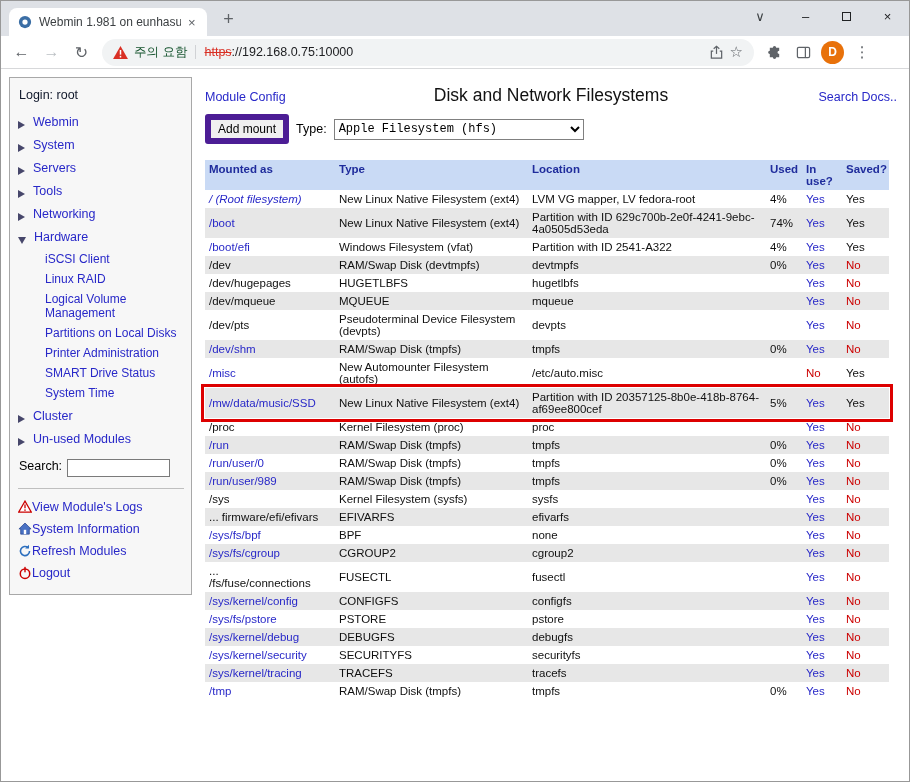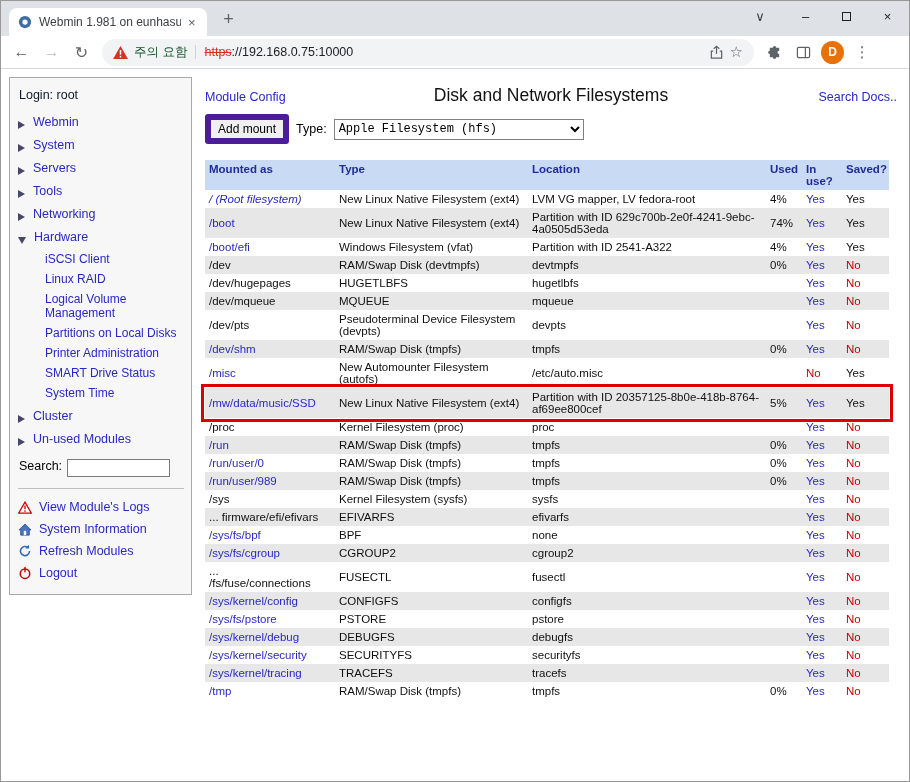--- a/index.html
+++ b/index.html
@@ -36,21 +36,21 @@
 .sidebar{width:183px;border:1px solid #a8a8a8;background:#f7f7f7;padding:8px 7px 6px 8px;font-size:12.5px;flex-shrink:0}
 .login{margin:2px 0 12px 1px;color:#0f172a}
 .nav-item{display:flex;align-items:flex-end;gap:8px;margin-bottom:7px;padding:1px 0;cursor:pointer}
 .tri-r{width:0;height:0;border-left:7px solid #47476b;border-top:4.5px solid transparent;border-bottom:4.5px solid transparent;flex-shrink:0}
 .tri-d{width:0;height:0;border-top:7px solid #47476b;border-left:4.5px solid transparent;border-right:4.5px solid transparent;flex-shrink:0}
 a.slink{color:var(--link);text-decoration:none;cursor:pointer}
 .nav-children{margin:1px 0 8px 27px;display:flex;flex-direction:column;gap:6px;font-size:12px}
 .search-row{display:flex;gap:5px;margin:12px 0 11px 1px}
 .search-row input{width:103px;height:18px;border:1px solid #7a7a7a;font-size:11px;background:#fff;padding:0 2px}
 .sb-sep{border-top:1px solid #bfbfbf;margin:2px 0 11px}
-.flink{display:flex;align-items:center;gap:7px;margin-bottom:8px;cursor:pointer}
+.flink{display:flex;align-items:flex-start;margin-bottom:8px;cursor:pointer}
 .ficon{display:flex;align-items:center;flex-shrink:0}
 
 .main{flex:1;margin-left:13px;min-width:0}
 .header-row{display:grid;grid-template-columns:1fr auto 1fr;align-items:baseline;margin-top:8px}
 .header-row .left{justify-self:start;font-size:12.5px}
 .page-title{justify-self:center;font-size:17.5px;color:#111}
 .header-row .right{justify-self:end;font-size:12.5px}
 .controls{display:flex;align-items:center;gap:7px;margin-top:8px;font-size:12.5px;color:#000}
 button.addmount{font-family:inherit;font-size:12px;padding:2px 7px;background:#f0f0f0;border:6px solid #4c1d95;border-radius:3px;color:#000;cursor:pointer}
 select{font-family:Liberation Mono, monospace;font-size:12px;height:21px;width:250px;border:1px solid #808080;background:#fff}

